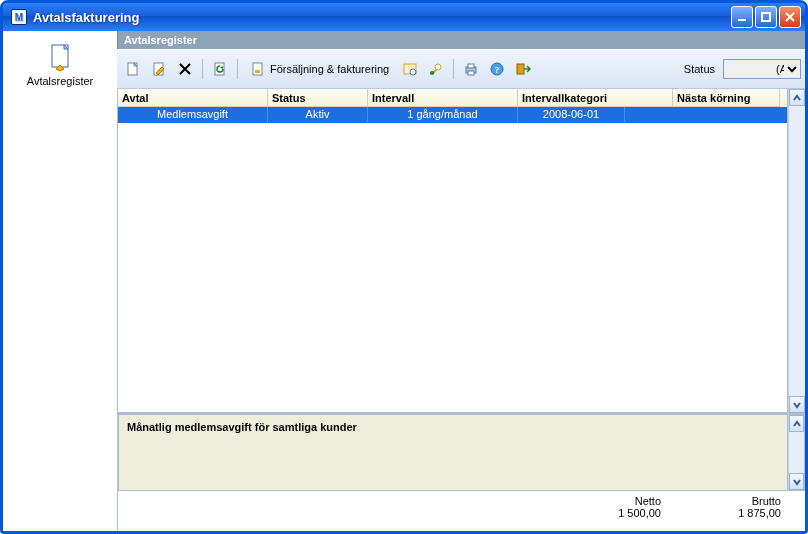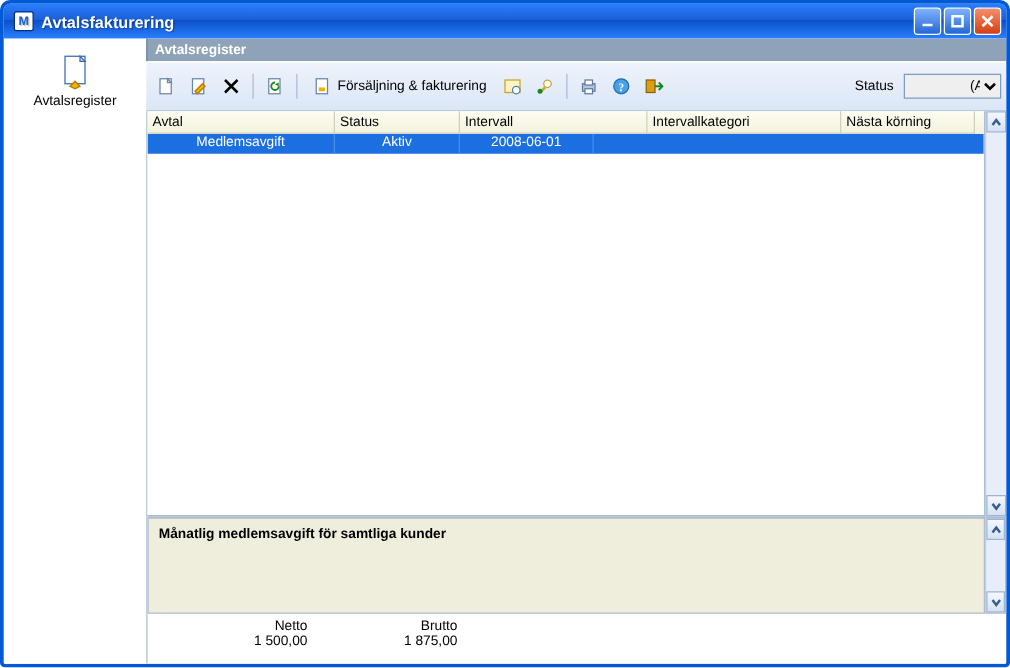--- a/index.html
+++ b/index.html
@@ -83,21 +83,21 @@
     border:1px solid #7e9cc0;
     padding-left:48px;
   }
 
   
   .table-wrap { flex:1; display:flex; min-height:0; border-left:1px solid #aebdcf;}
   .table {
     flex:1; border:1px solid #aebdcf; border-left:none; border-top:none;
     display:flex; flex-direction:column; min-height:0;
   }
-  .thead { display:flex; background:linear-gradient(to bottom,#fdfdf2,#f3f2dd); height:18px; }
+  .thead { display:flex; background:linear-gradient(to bottom,#fdfdf2,#f3f2dd); height:18px;font-weight:bold; }
   .th {
     border-right:1px solid #cfd0b9; border-bottom:1px solid #cfd0b9;
     padding:2px 4px; color:#000; font-size:11px; overflow:hidden; white-space:nowrap;
     cursor:pointer; display:flex; align-items:center;
   }
   .tbody { flex:1; overflow:hidden; background:#fff; position:relative;}
   .trow { display:flex; height:16px; }
   .trow.selected { background:#1c6fe0; color:#fff; }
   .td { border-right:1px solid #d6dbe3; padding:1px 4px; overflow:hidden; white-space:nowrap; font-size:11px;text-align:center; }
   .trow.selected .td { border-right-color:#4a8ce8; }
@@ -115,21 +115,21 @@
   .desc-box {
     height:78px; flex:1; background:#efeedd; border:1px solid #aebdcf; border-top:2px solid #aebdcf;
     padding:6px 8px; color:#000; font-size:11px;font-weight:bold;
   }
   .desc-scroll { width:17px; background:#e8eef9; border:1px solid #aebdcf; border-left:1px solid #c4d1e4; border-top:2px solid #aebdcf;
     display:flex; flex-direction:column; justify-content:space-between;}
 
   .footer {
     border-left:1px solid #aebdcf;
     height:40px; padding:4px 24px 0 8px;
-    display:flex; 
+    display:flex; justify-content:flex-end;
   }
   .footer .col { width:120px; text-align:right; }
   .footer .flabel { font-size:11px; }
   .footer .fval { font-size:11px; }
 
 </style>
 </head>
 <body>
 
 <div class="window">
@@ -255,20 +255,21 @@
             <div class="th col0">Avtal</div>
             <div class="th col1">Status</div>
             <div class="th col2">Intervall</div>
             <div class="th col3">Intervallkategori</div>
             <div class="th col4">Nästa körning</div>
           </div>
           <div class="tbody">
             <div class="trow selected">
               <div class="td col0">Medlemsavgift</div>
               <div class="td col1">Aktiv</div>
+              <div class="td col2">1 gång/månad</div>
               <div class="td col4">2008-06-01</div>
             </div>
           </div>
         </div>
         <div class="vscroll">
           <div class="sbtn">
               <svg viewBox="0 0 8 8">
                 <path d="M1 6 L4 2 L7 6"></path>
               </svg>
             </div>

